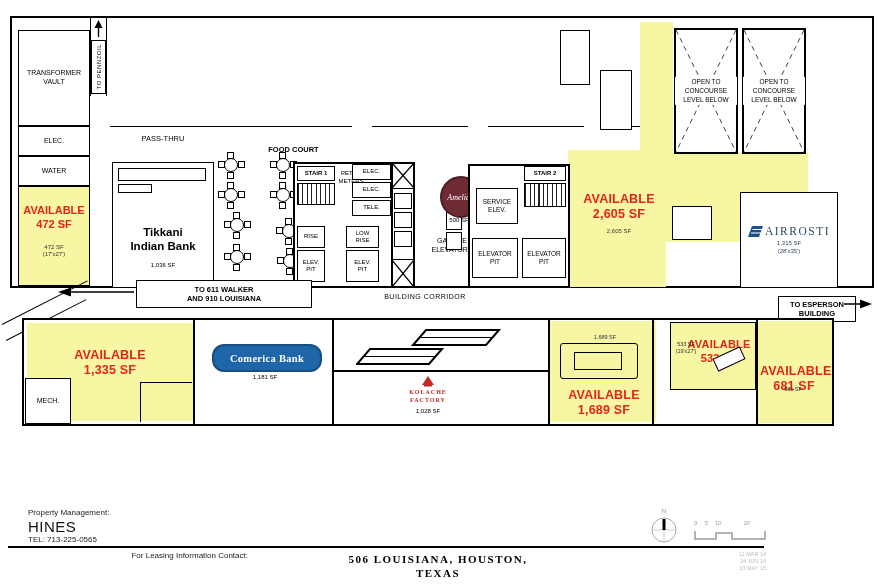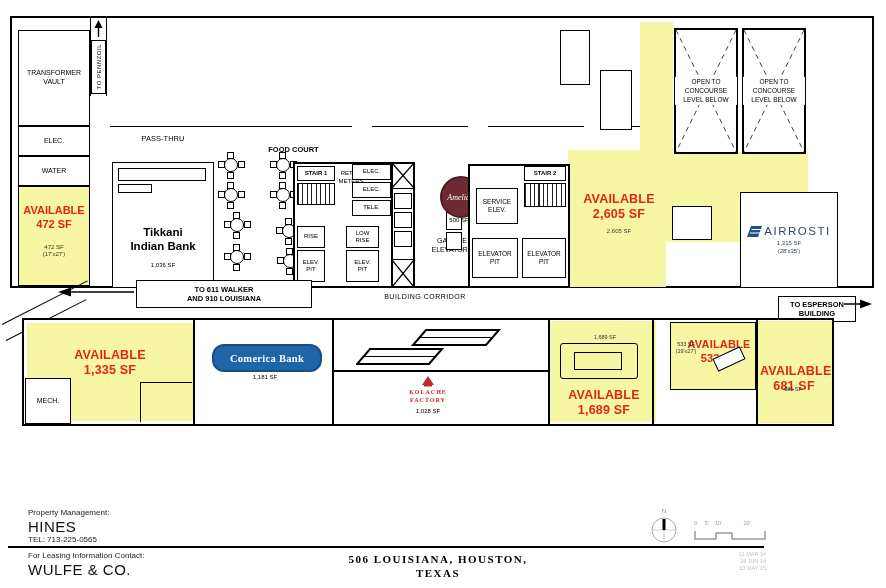--- a/index.html
+++ b/index.html
@@ -250,21 +250,21 @@
 LEVEL BELOW</div>
   </div>
 
   <div class="room" style="left:740px;top:192px;width:98px;height:96px">
     <div style="display:flex;align-items:center;gap:2px">
       <svg width="15" height="11">
         <polygon points="0,11 4,0 15,0 11,11" fill="#1E4F8F"></polygon>
         <line x1="3" y1="7" x2="13" y2="7" stroke="#fff" stroke-width="1"></line>
         <line x1="4.5" y1="3.5" x2="14" y2="3.5" stroke="#fff" stroke-width="1"></line>
       </svg>
-      <span class="navy" style="font-family:Liberation Sans, sans-serif;font-size:11.5px;letter-spacing:1.5px">AIRROSTI</span>
+      <span class="navy" style="font-family:Liberation Serif, serif;font-size:11.5px;letter-spacing:1.5px">AIRROSTI</span>
     </div>
     <span class="in navy" style="font-size:6px;margin-top:3px">1,315 SF
 (28'x35')</span>
   </div>
 
   <div class="lbl" style="left:358px;top:292px;width:134px;font-size:7px;letter-spacing:.5px">BUILDING CORRIDOR</div>
 
   <div class="abs" style="left:2px;top:324px;width:96px;border-top:1.6px solid #000;transform:rotate(-27deg);transform-origin:left center"></div>
   <div class="abs" style="left:6px;top:340px;width:90px;border-top:1.6px solid #000;transform:rotate(-27deg);transform-origin:left center"></div>
   <svg class="abs" style="left:56px;top:286px" width="80" height="12">
@@ -350,22 +350,21 @@
 681 SF</span>
   </div>
   <div class="smlbl" style="left:770px;top:386px;width:46px">681 SF</div>
 
   <div class="abs" style="left:8px;top:546px;width:756px;border-top:2px solid #000"></div>
 
   <div class="lbl" style="left:28px;top:508px;width:200px;text-align:left;font-size:8px;color:#222">Property Management:</div>
   <div class="lbl" style="left:28px;top:517px;width:200px;text-align:left;font-size:15px;letter-spacing:.5px;color:#111">HINES</div>
   <div class="lbl" style="left:28px;top:535px;width:200px;text-align:left;font-size:8px;color:#222">TEL: 713-225-0565</div>
 
-  <div class="lbl" style="left:28px;top:551px;width:220px;text-align:left;font-size:8px;color:#222">For Leasing Information Contact:</div>
-  <div class="lbl" style="left:28px;top:560px;width:220px;text-align:left;font-size:15px;letter-spacing:.5px;color:#111">WULFE &amp; CO.</div>
+  <div class="lbl" style="left:28px;top:551px;width:220px;text-align:right;font-size:8px;color:#222">For Leasing Information Contact:</div>
 
   <div class="lbl serifT" style="left:338px;top:552px;width:200px;font-size:11px;letter-spacing:1.5px">506 LOUISIANA, HOUSTON, TEXAS</div>
 
   <div class="lbl" style="left:658px;top:508px;width:12px;font-size:6px;color:#888">N</div>
   <svg class="abs" style="left:650px;top:516px" width="28" height="28">
     <circle cx="14" cy="14" r="12" fill="none" stroke="#aaa" stroke-width="1"></circle>
     <line x1="2" y1="14" x2="26" y2="14" stroke="#ccc" stroke-width="1"></line>
     <line x1="14" y1="2" x2="14" y2="26" stroke="#ccc" stroke-width="1"></line>
     <rect x="12.5" y="3" width="3" height="11" fill="#000"></rect>
   </svg>

